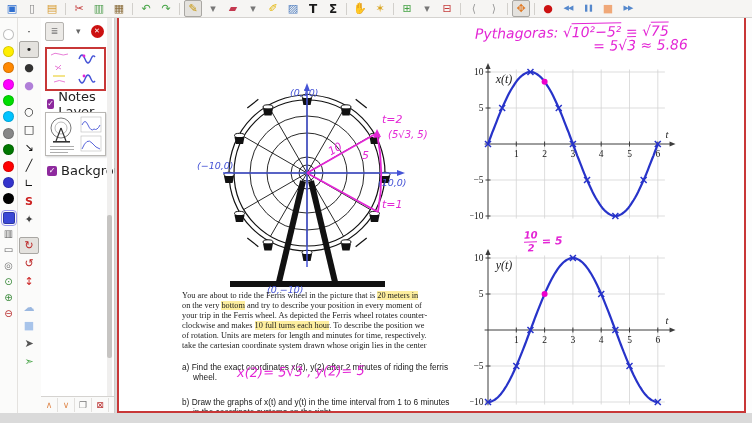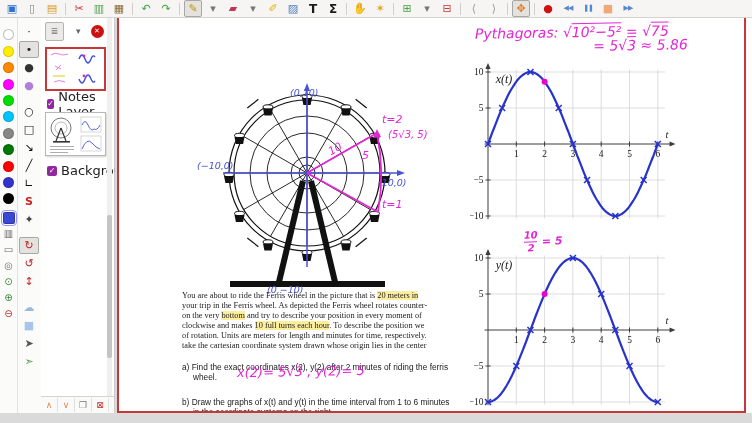--- a/index.html
+++ b/index.html
@@ -318,22 +318,22 @@
         <text x="197" y="68">t=2</text>
         <text x="203" y="83" font-size="10">(5√3, 5)</text>
         <text x="145" y="98" transform="rotate(-29 150 98)">10</text>
         <text x="177" y="104">5</text>
         <text x="197" y="153">t=1</text>
       </g>
     </svg>
 
     <div class="para" id="para">
         <div class="p-line"><span>You are about to ride the Ferris wheel in the picture that is </span><span class="hl">20 meters in</span></div>
+        <div class="p-line"><span>on the very </span><span class="hl">bottom</span><span> and try to describe your position in every moment of</span></div>
         <div class="p-line"><span>your trip in the Ferris wheel. As depicted the Ferris wheel rotates counter-</span></div>
-        <div class="p-line"><span>on the very </span><span class="hl">bottom</span><span> and try to describe your position in every moment of</span></div>
         <div class="p-line"><span>clockwise and makes </span><span class="hl">10 full turns each hour</span><span>. To describe the position we</span></div>
         <div class="p-line"><span>of rotation. Units are meters for length and minutes for time, respectively.</span></div>
         <div class="p-line"><span>take the cartesian coordinate system drawn whose origin lies in the center</span></div>
       </div>
 
     <div class="item-line" style="left:63px;top:344px">a) Find the exact coordinates x(2), y(2) after 2 minutes of riding the ferris</div>
     <div class="item-line" style="left:74px;top:353.5px">wheel.</div>
     <div class="ink ink-answer">x(2)= 5√3 , y(2)= 5</div>
     <div class="item-line" style="left:63px;top:379px">b) Draw the graphs of x(t) and y(t) in the time interval from 1 to 6 minutes</div>
     <div class="item-line" style="left:74px;top:388.5px">in the coordinate systems on the right.</div>

